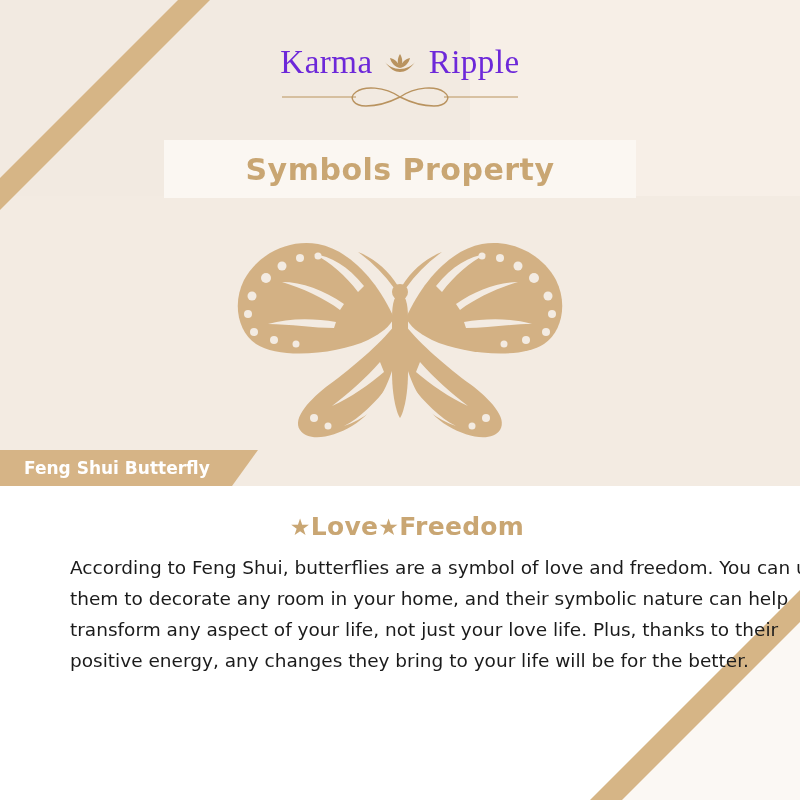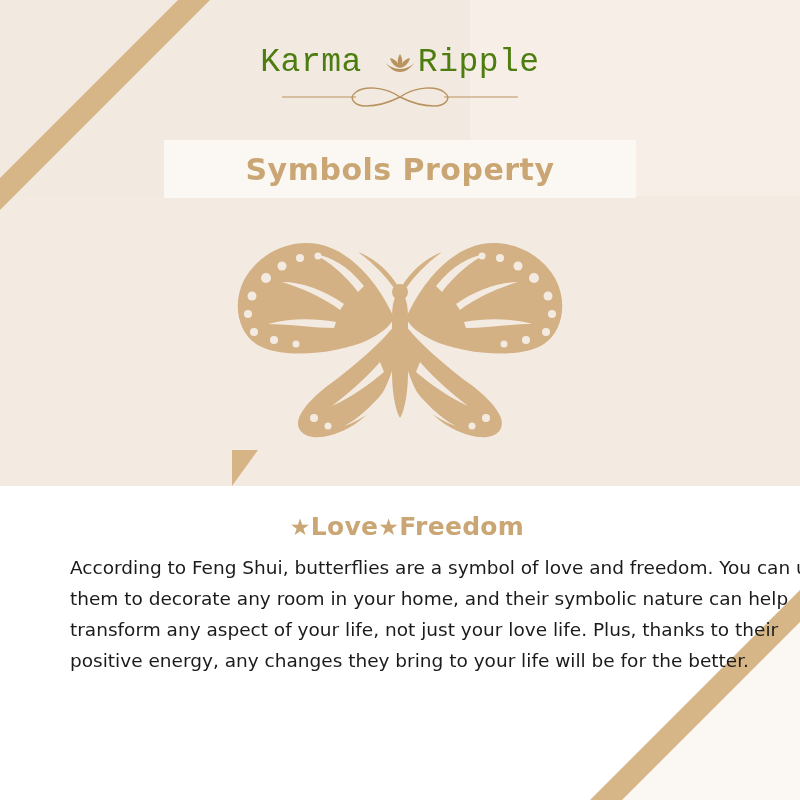--- a/index.html
+++ b/index.html
@@ -78,24 +78,24 @@
   
   .logo-wrap {
     position: absolute;
     left: 0; top: 44px;
     width: 800px;
     text-align: center;
   }
   .logo-text {
     display: inline-block;
     position: relative;
-    font-family: Liberation Mono, monospace;
+    font-family: Liberation Serif, serif;
     font-size: 33px;
     letter-spacing: 0.5px;
-    color: #4d7c0f;
+    color: #6d28d9;
     white-space: nowrap;
   }
   .logo-text .gap { display: inline-block; width: 56px; }
   .logo-mark {
     position: absolute;
     left: 50%;
     top: 6px;
     transform: translateX(-50%);
     width: 64px; height: 34px;
   }
@@ -272,20 +272,23 @@
       <circle cx="328" cy="110" r="4"></circle>
         <circle cx="308" cy="118" r="4"></circle>
       <circle cx="286" cy="122" r="3.5"></circle>
       <circle cx="96" cy="196" r="4"></circle>
         <circle cx="110" cy="204" r="3.5"></circle>
       <circle cx="268" cy="196" r="4"></circle>
         <circle cx="254" cy="204" r="3.5"></circle>
     </g>
   </svg>
 
+  <div class="ribbon-main">
+    <span class="ribbon-text">Feng Shui Butterfly</span>
+  </div>
   <div class="ribbon-tail"></div>
 
   <div class="subtitle">
     <span class="star">★</span><span>Love</span><span class="star">★</span><span>Freedom</span>
   </div>
 
   <div class="body-copy">According to Feng Shui, butterflies are a symbol of love and freedom. You can use them to decorate any room in your home, and their symbolic nature can help transform any aspect of your life, not just your love life. Plus, thanks to their positive energy, any changes they bring to your life will be for the better.</div>
 
 </div>
 

